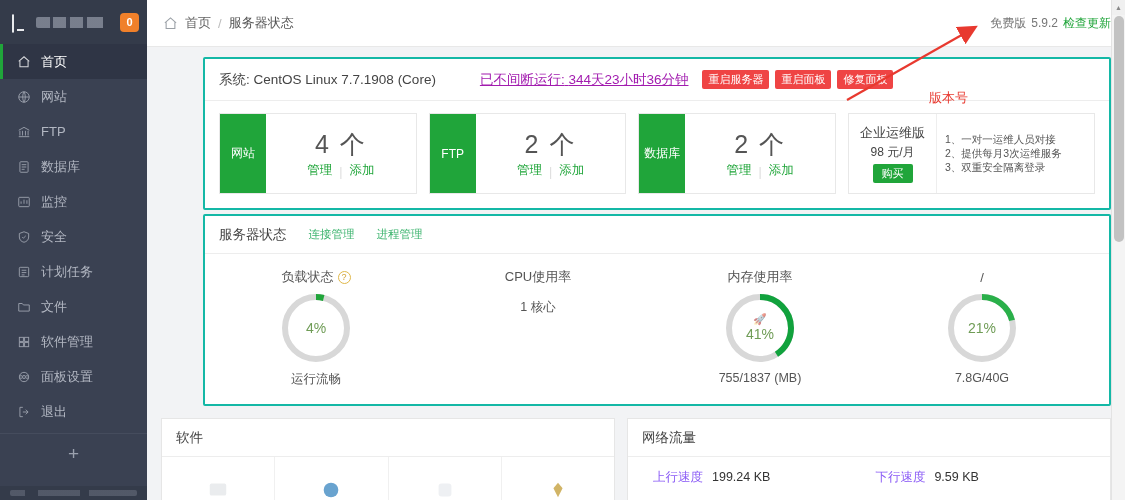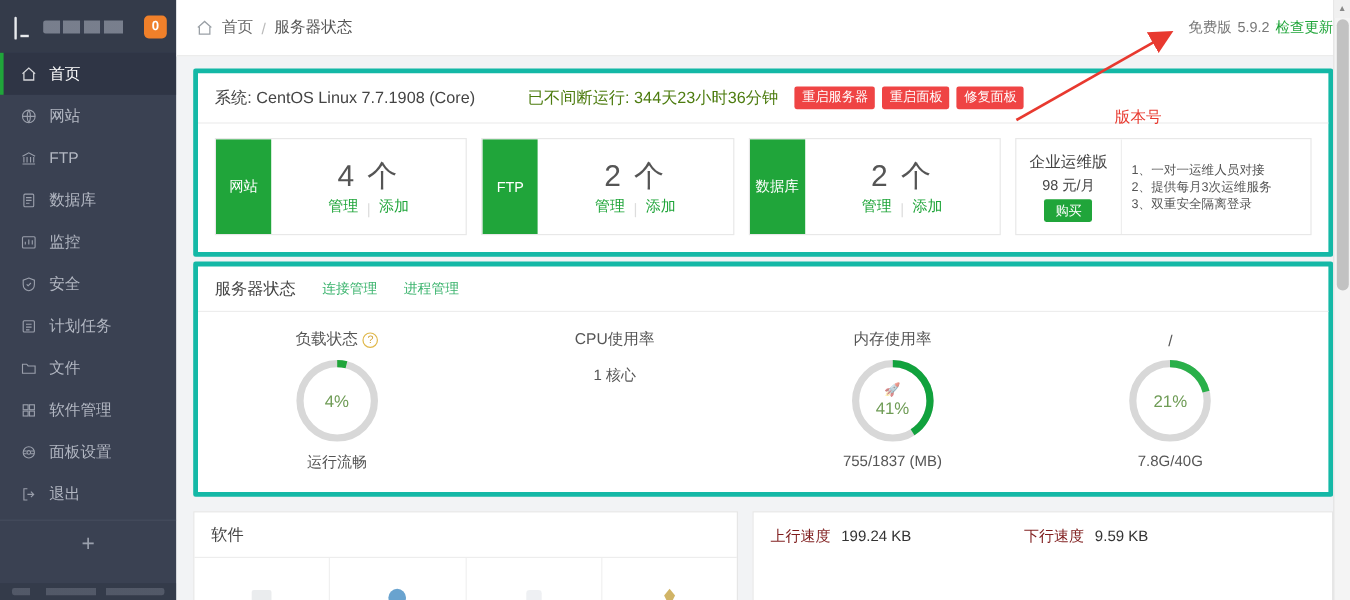--- a/index.html
+++ b/index.html
@@ -108,30 +108,30 @@
   .ver-wrap {
     position: absolute; right: 14px; top: 50%; transform: translateY(-50%);
     display: flex; align-items: baseline; gap: 5px; font-size: 12px;
   }
   .ver-label { color: #777; }
   .ver-num { color: #777; }
   .ver-update { color: #20a53a; cursor: pointer; }
 
   .content { padding: 10px 14px 0 14px; }
 
-  .card { background: #fff; border: 4px solid #14b8a6; border-radius: 2px; }
+  .card { background: #fff; border: 2px solid #14b8a6; border-radius: 2px; margin-left: 42px; }
 
   
   .sysbar {
     height: 42px; display: flex; align-items: center;
     padding: 0 14px; gap: 0;
     border-bottom: 1px solid #ededed;
   }
   .sys-os { font-size: 13.5px; color: #444; }
-  .sys-up { font-size: 13.5px; color: #4d7c0f; margin-left: 44px; }
+  .sys-up { font-size: 13.5px; color: #a21caf; margin-left: 44px; text-decoration: underline; }
   .sys-btns { display: flex; gap: 6px; margin-left: 14px; }
   .gbtn {
     background: #ef4444; color: #fff; font-size: 11px;
     padding: 3px 6px; border-radius: 2px; border: none; cursor: pointer;
     line-height: 1.25;
   }
 
   
   .statrow { display: flex; padding: 12px 14px 14px 14px; gap: 12px; }
   .statcard {
@@ -218,21 +218,21 @@
   .soft-grid { display: flex; height: 60px; }
   .soft-cell {
     flex: 1 1 0; border-right: 1px solid #f0f0f0;
     display: flex; align-items: flex-start; justify-content: center;
     padding-top: 22px;
   }
   .soft-cell:last-child { border-right: none; }
   .soft-ic { width: 22px; height: 22px; opacity: .85; }
   .net-body { padding: 12px 14px 0 14px; display: flex; align-items: center; }
   .net-item { display: flex; align-items: baseline; gap: 9px; }
-  .net-lab { font-size: 12.5px; color: #7f1d1d; }
+  .net-lab { font-size: 12.5px; color: #8b5cf6; margin-left: 11px; }
   .net-val { font-size: 12.5px; color: #333; }
   .net-gap { width: 94px; }
 
   
   .vscroll {
     position: absolute; right: 0; top: 0; width: 14px; height: 500px;
     background: #f4f4f4; border-left: 1px solid #e3e3e3;
   }
   .vscroll .up {
     height: 15px; display: flex; align-items: center; justify-content: center;
@@ -552,20 +552,21 @@
             </div>
             <div class="soft-cell">
               <svg class="soft-ic" viewBox="0 0 24 24">
                   <path d="M12 4l5 6-5 10-5-10z" fill="#c9a84c"></path>
                 </svg>
             </div>
           </div>
         </section>
 
         <section class="botcard net">
+          <div class="bot-head">网络流量</div>
           <div class="net-body">
             <span class="net-item">
               <span class="net-lab">上行速度</span>
               <span class="net-val">199.24 KB</span>
             </span>
             <span class="net-gap"></span>
             <span class="net-item">
               <span class="net-lab">下行速度</span>
               <span class="net-val">9.59 KB</span>
             </span>

